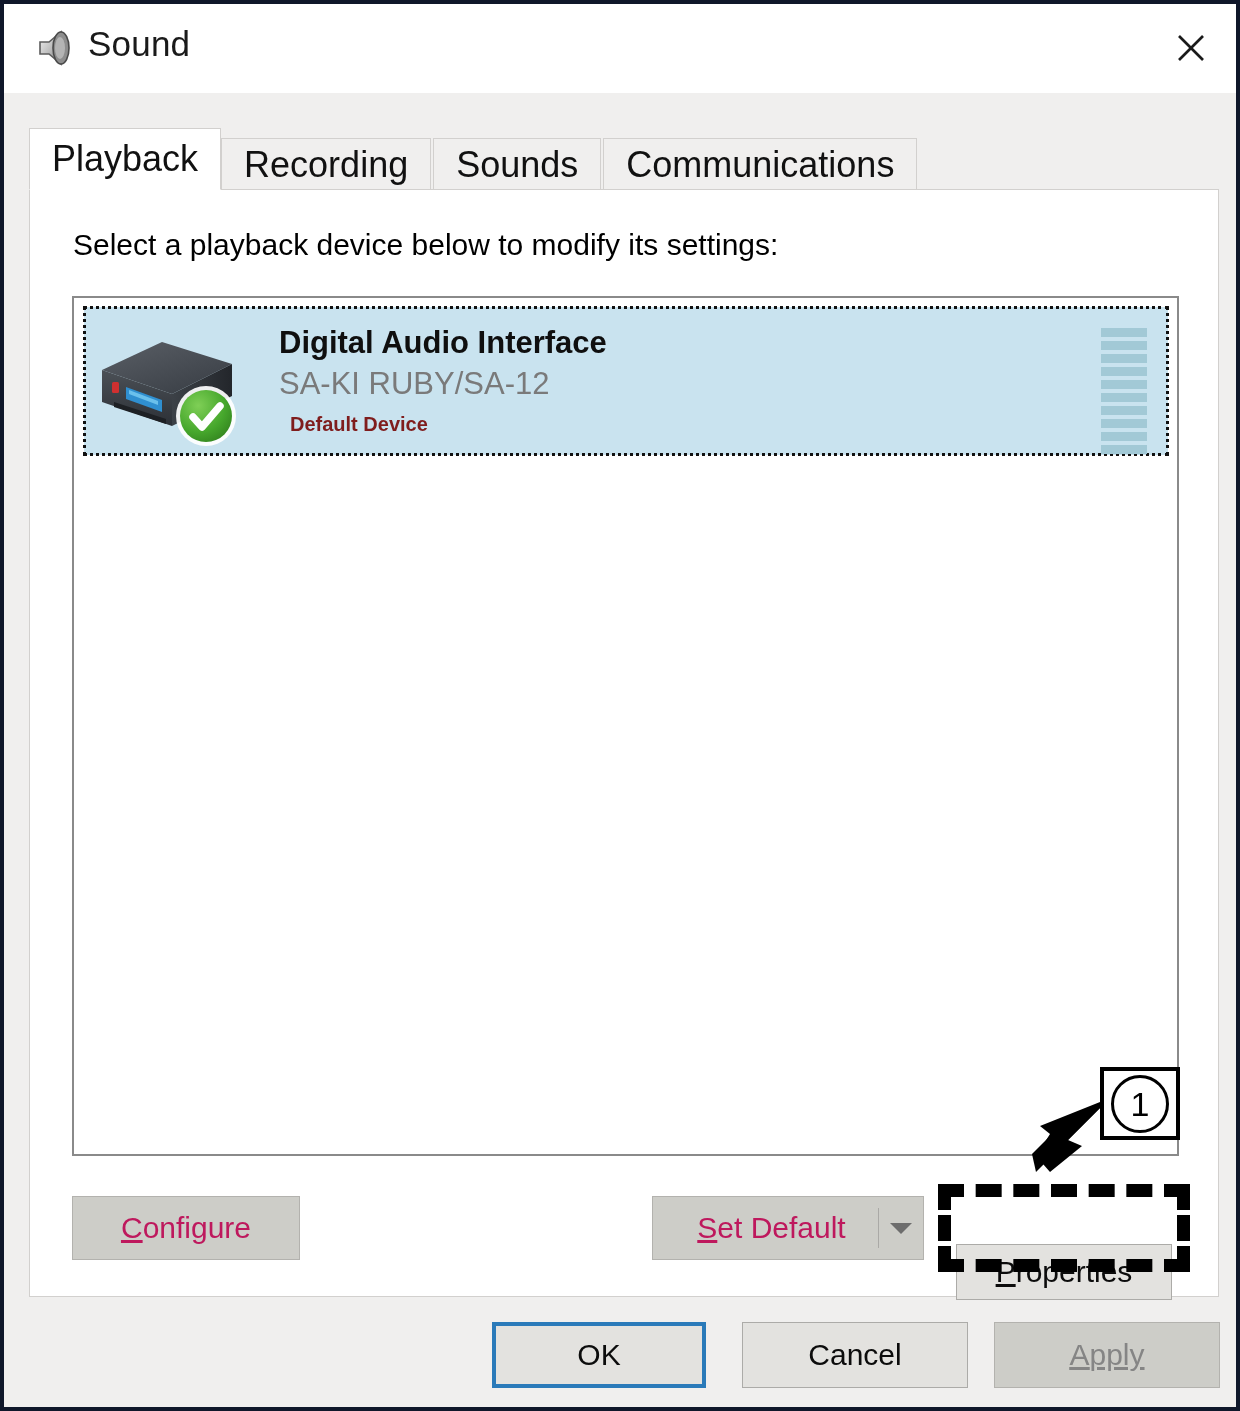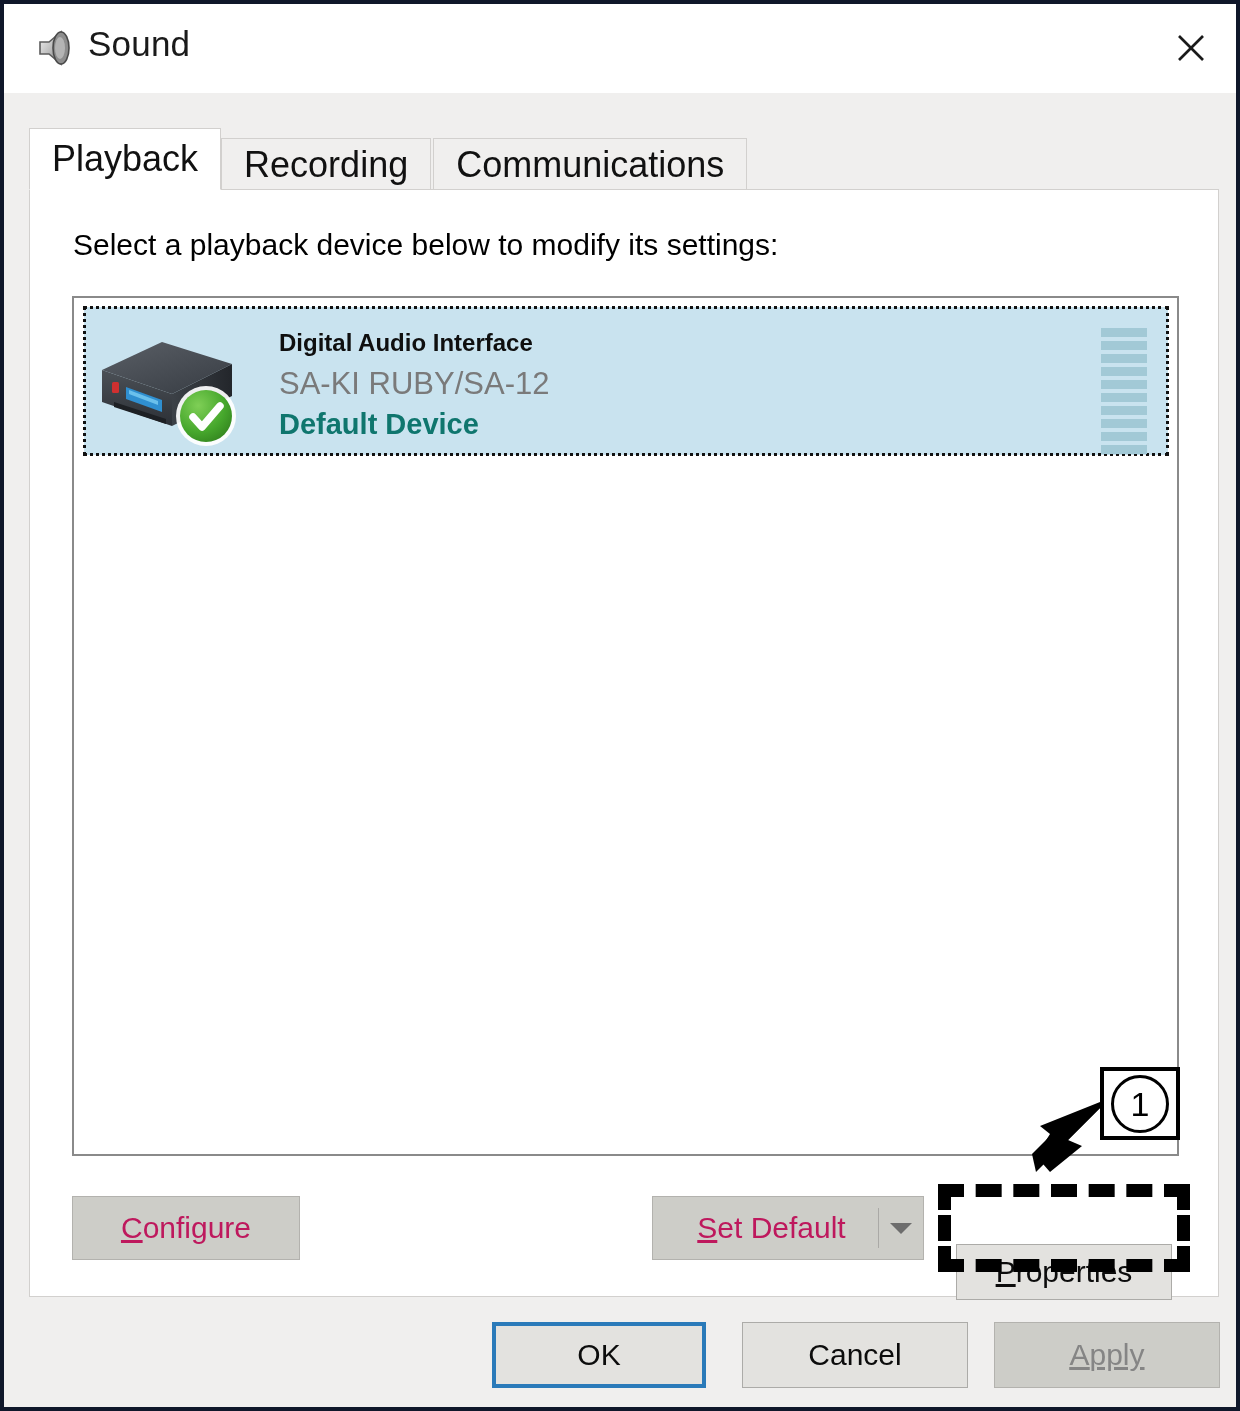--- a/index.html
+++ b/index.html
@@ -143,38 +143,39 @@
     top: 27px;
     width: 148px;
     height: 112px;
   }
   #device-text {
     position: absolute;
     left: 195px;
     top: 16px;
   }
   #device-name {
-    font-size: 24px;
+    font-size: 31px;
     font-weight: bold;
     color: #0f0f0f;
     line-height: 40px;
     white-space: nowrap;
   }
   #device-model {
     font-size: 31px;
     color: #7a7a7a;
     line-height: 41px;
     white-space: nowrap;
   }
   #device-status {
-    font-size: 29px;
+    font-size: 20px;
     font-weight: bold;
-    color: #0f766e;
+    color: #7f1d1d;
     line-height: 40px;
     white-space: nowrap;
+    margin-left: 11px;
   }
   #volume-meter {
     position: absolute;
     right: 21px;
     top: 21px;
     width: 46px;
     display: flex;
     flex-direction: column;
     gap: 4px;
   }
@@ -369,20 +370,23 @@
   </div>
 
   <div id="tabstrip">
     <div class="tab active">
       <span>Playback</span>
     </div>
     <div class="tab">
       <span>Recording</span>
     </div>
     <div class="tab">
+      <span>Sounds</span>
+    </div>
+    <div class="tab">
       <span>Communications</span>
     </div>
   </div>
 
   <div id="tabpanel">
 
     <div id="instruction">Select a playback device below to modify its settings:</div>
 
     <div id="devicelist">
 

